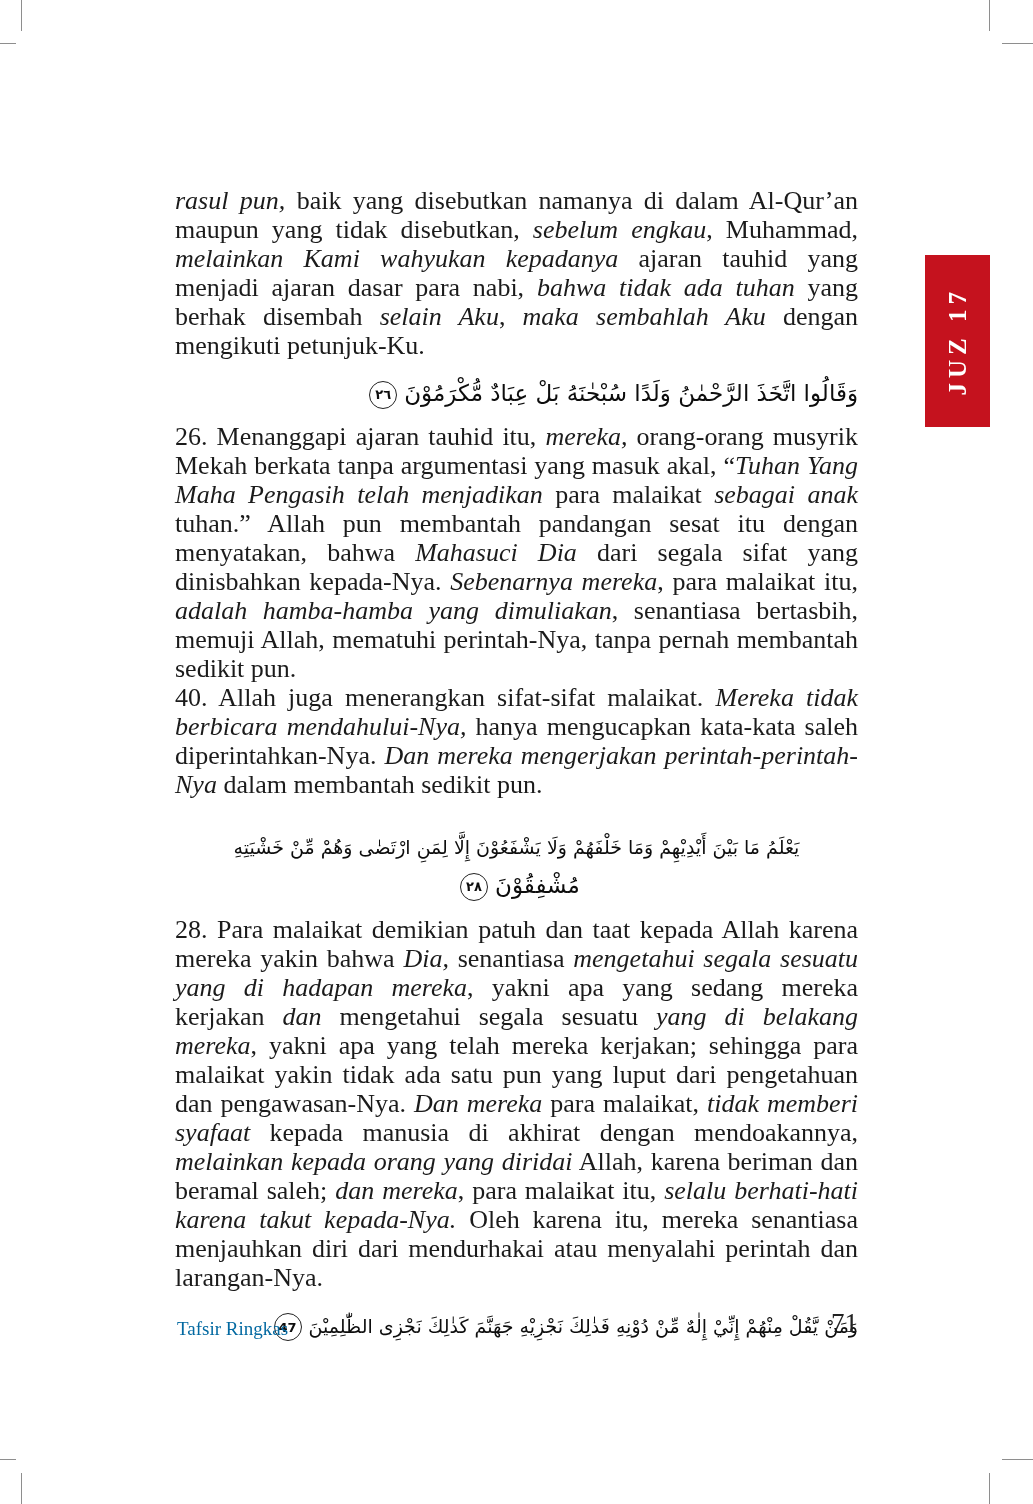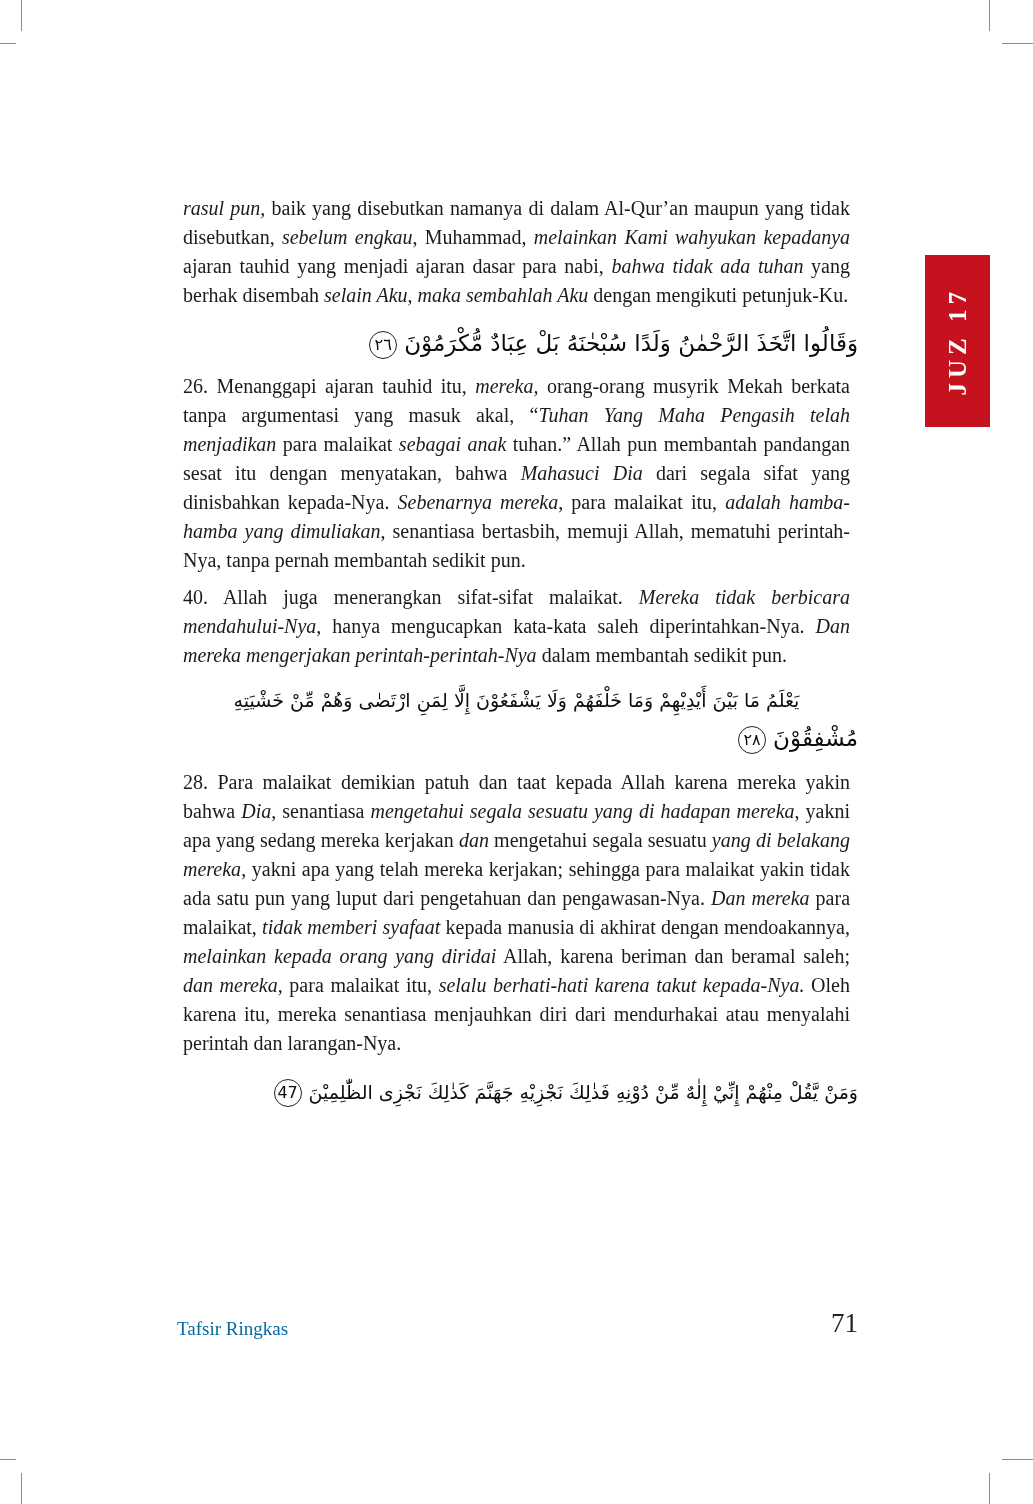--- a/index.html
+++ b/index.html
@@ -15,22 +15,22 @@
   
   .crop{position:absolute;background:#8e8e8e;}
   
   .text-block{
     position:absolute;
     left:175px;
     top:186px;
     width:683px;
   }
   .body-par{
-    margin:8px;
-    font-size:20px;
+    margin:0;
+    font-size:26px;
     line-height:29px;
     text-align:justify;
     color:#1b1b1b;
   }
   .body-par i{font-style:italic;}
   
   .verse{
     direction:rtl;
     color:#0d0d0d;
     margin:12px 0 10px 0;
@@ -43,37 +43,38 @@
   }
   .verse-line-long{
     font-family:"DejaVu Sans", sans-serif;
     text-align:center;
     font-size:19px;
     line-height:1.9;
     white-space:nowrap;
   }
   .verse-line-left{
     font-family:"DejaVu Sans", sans-serif;
-    text-align:right;
+    text-align:center;
     font-size:23px;
     line-height:1.75;
   }
   .ayah-num{
     display:inline-flex;
     align-items:center;
     justify-content:center;
     width:26px;
     height:26px;
     border:1.4px solid #222222;
     border-radius:50%;
-    font-size:16px;
+    font-size:13px;
     line-height:1;
     margin:0 7px;
     vertical-align:middle;
     font-family:"DejaVu Sans", sans-serif;
+    font-weight:bold;
   }
   
   .juz-tab{
     position:absolute;
     left:925px;
     top:255px;
     width:65px;
     height:172px;
     display:flex;
     align-items:center;
@@ -129,21 +130,21 @@
 
     <div class="verse" style="margin-top:13px;margin-bottom:9px;">
       <span class="verse-line"><span>وَقَالُوا اتَّخَذَ الرَّحْمٰنُ وَلَدًا سُبْحٰنَهُ بَلْ عِبَادٌ مُّكْرَمُوْنَ</span><span class="ayah-num">٢٦</span></span>
     </div>
 
     <p class="body-par"><span>26. Menanggapi ajaran tauhid itu, </span><i>mereka,</i><span> orang-orang musyrik Mekah berkata tanpa argumentasi yang masuk akal, “</span><i>Tuhan Yang Maha Pengasih telah menjadikan</i><span> para malaikat </span><i>sebagai anak</i><span> tuhan.” Allah pun membantah pandangan sesat itu dengan menyatakan, bahwa </span><i>Mahasuci Dia</i><span> dari segala sifat yang dinisbahkan kepada-Nya. </span><i>Sebenarnya mereka</i><span>, para malaikat itu, </span><i>adalah hamba-hamba yang dimuliakan</i><span>, senantiasa bertasbih, memuji Allah, mematuhi perintah-Nya, tanpa pernah membantah sedikit pun.</span></p>
 
 
     <p class="body-par"><span>40. Allah juga menerangkan sifat-sifat malaikat. </span><i>Mereka tidak berbicara mendahului-Nya,</i><span> hanya mengucapkan kata-kata saleh diperintahkan-Nya. </span><i>Dan mereka mengerjakan perintah-perintah-Nya</i><span> dalam membantah sedikit pun.</span></p>
 
-    <div class="verse" style="margin-top:12px;margin-bottom:9px;">
+    <div class="verse" style="margin-top:30px;margin-bottom:9px;">
       <div class="verse-line-long">يَعْلَمُ مَا بَيْنَ أَيْدِيْهِمْ وَمَا خَلْفَهُمْ وَلَا يَشْفَعُوْنَ إِلَّا لِمَنِ ارْتَضٰى وَهُمْ مِّنْ خَشْيَتِهِ</div>
       <div class="verse-line-left"><span>مُشْفِقُوْنَ</span><span class="ayah-num">٢٨</span></div>
     </div>
 
     <p class="body-par"><span>28. Para malaikat demikian patuh dan taat kepada Allah karena mereka yakin bahwa </span><i>Dia,</i><span> senantiasa </span><i>mengetahui segala sesuatu yang di hadapan mereka</i><span>, yakni apa yang sedang mereka kerjakan </span><i>dan</i><span> mengetahui segala sesuatu </span><i>yang di belakang mereka</i><span>, yakni apa yang telah mereka kerjakan; sehingga para malaikat yakin tidak ada satu pun yang luput dari pengetahuan dan pengawasan-Nya. </span><i>Dan mereka</i><span> para malaikat, </span><i>tidak memberi syafaat</i><span> kepada manusia di akhirat dengan mendoakannya, </span><i>melainkan kepada orang yang diridai</i><span> Allah, karena beriman dan beramal saleh; </span><i>dan mereka</i><span>, para malaikat itu, </span><i>selalu berhati-hati karena takut kepada-Nya.</i><span> Oleh karena itu, mereka senantiasa menjauhkan diri dari mendurhakai atau menyalahi perintah dan larangan-Nya.</span></p>
 
     <div class="verse" style="margin-top:16px;">
       <span class="verse-line-long"><span>وَمَنْ يَّقُلْ مِنْهُمْ إِنِّيْ إِلٰهٌ مِّنْ دُوْنِهِ فَذٰلِكَ نَجْزِيْهِ جَهَنَّمَ كَذٰلِكَ نَجْزِى الظّٰلِمِيْنَ</span><span class="ayah-num">47</span></span>
     </div>
 

